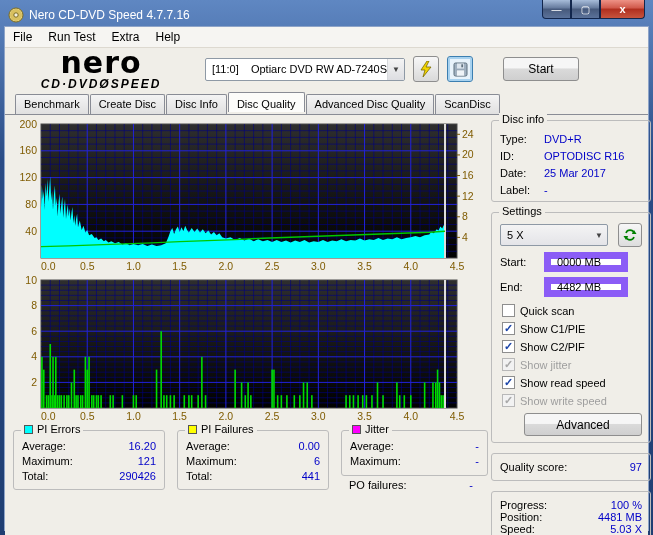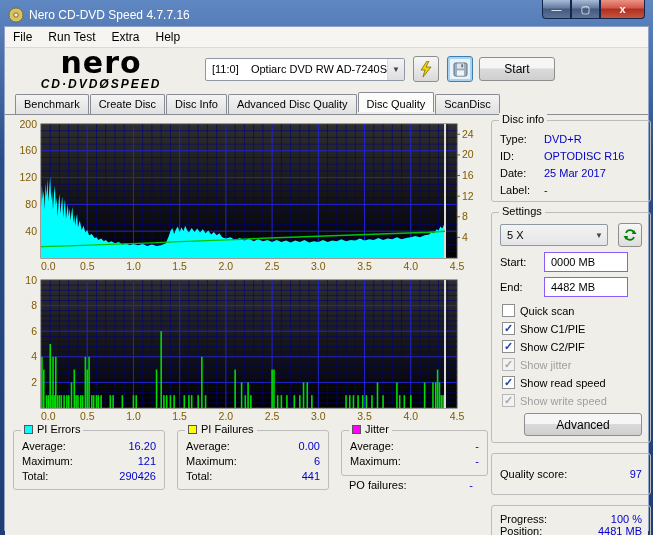--- a/index.html
+++ b/index.html
@@ -31,21 +31,21 @@
     display:flex; align-items:center; font-size:11px; margin-left:14px; }
   .combo .ctext{ flex:1; padding-left:6px; white-space:pre; overflow:hidden; }
   .combo .carr{ width:17px; height:100%; display:flex;align-items:center;justify-content:center;
     font-size:8px; color:#444; border-left:1px solid #D5D8DB; background:linear-gradient(#F4F4F4,#DDDEE2);}
   .iconbtn{ width:26px; height:26px; border:1px solid #8E8E8E; border-radius:3px; margin-left:8px;
     background:linear-gradient(#F7F7F7,#D9D9D9); display:flex; align-items:center; justify-content:center; }
   .iconbtn.focus{ border:1px solid #3C7FB1; box-shadow:0 0 0 2px #A8D2EF inset; background:#E8F3FB;}
   .btn{ height:24px; border:1px solid #8E8E8E; border-radius:3px;
     background:linear-gradient(#F6F6F6 45%,#DADADA 50%,#CFCFCF); font-size:12px;
     display:flex; align-items:center; justify-content:center; color:#000; }
-  .btn.big{ width:76px; margin-left:6px; }
+  .btn.big{ width:76px; margin-left:30px; }
   .tabstrip{ display:flex; padding:4px 8px 0 10px; height:24px; }
   .tab{ font-size:11px; padding:3px 8px 2px 8px; background:linear-gradient(#F4F4F4,#E0E0E0);
     border:1px solid #898C95; border-bottom:none; border-radius:2px 2px 0 0; margin-right:1px; color:#000;}
   .tab.active{ background:#FCFCFA; position:relative; top:-2px; padding-top:5px; z-index:2; }
   .page{ flex:1; border-top:1px solid #898C95; background:#F0EEE8; padding:5px 6px 4px 8px;
     display:flex; }
   .charts{ width:472px; display:flex; flex-direction:column; }
   .statsrow{ display:flex; margin-top:4px; }
   .group{ position:relative; border:1px solid #BCBCBC; border-radius:3px; }
   .glabel{ position:absolute; top:-8px; left:7px; background:#F0EEE8; padding:0 3px; font-size:11px;
@@ -59,21 +59,21 @@
   .statbox.jitter{ width:147px; height:46px; margin-right:0; }
   .porow{ display:flex; font-size:11px; margin-top:3px; padding:0 8px; }
   .porow .sl{flex:1;} .porow .sv{color:#0000C8;}
   .rpanel{ flex:1; margin-left:8px; display:flex; flex-direction:column; font-size:11px; }
   .rgroup{ position:relative; border:1px solid #BCBCBC; border-radius:3px; padding:10px 8px 6px 8px; margin-bottom:10px;}
   .irow{ display:flex; line-height:17px; }
   .irow .il{ width:44px; color:#000; }
   .irow .iv{ color:#0000C8;text-align:center; }
   .setrow{ display:flex; align-items:center; margin-bottom:5px; }
   .setrow .il{ width:44px; }
-  .field{ width:84px; height:20px; background:#fff; border:1px solid #8b5cf6;
+  .field{ width:84px; height:20px; background:#fff; border:7px solid #8b5cf6;
     font-size:11px; display:flex; align-items:center; padding-left:6px; color:#000; }
   .speedcombo{ width:108px; height:22px; background:linear-gradient(#F4F4F4,#E4E4E8); border:1px solid #8E99A5;
     border-radius:2px; display:flex; align-items:center; }
   .speedcombo .ctext{ flex:1; padding-left:6px; }
   .speedcombo .carr{ width:16px; font-size:8px; color:#444; text-align:center;}
   .refreshbtn{ width:24px; height:24px; margin-left:10px; border:1px solid #8E8E8E; border-radius:3px;
     background:linear-gradient(#F7F7F7,#DDD); display:flex; align-items:center; justify-content:center; }
   .checkrow{ display:flex; align-items:center; height:17px; margin:0 0 1px 2px; }
   .cb{ width:13px; height:13px; border:1px solid #8E8E8E; background:#fff; margin-right:5px;
     font-size:11px; line-height:11px; text-align:center; color:#1C45A8; font-weight:bold;}
@@ -130,22 +130,22 @@
           <rect x="8.3" y="2.3" width="1.8" height="3" fill="#5F707E"></rect>
           <rect x="3.5" y="8" width="8" height="6" fill="#EEF3F7" stroke="#8A99A8" stroke-width="0.6"></rect>
         </svg>
       </div>
       <div class="btn big">Start</div>
     </div>
     <div class="tabstrip" id="tabstrip">
         <div class="tab">Benchmark</div>
         <div class="tab">Create Disc</div>
         <div class="tab">Disc Info</div>
+        <div class="tab active">Disc Quality</div>
         <div class="tab">Advanced Disc Quality</div>
-        <div class="tab active">Disc Quality</div>
         <div class="tab">ScanDisc</div>
       </div>
     <div class="page">
       <div class="charts">
         <svg id="chart-top" width="470" height="156">
             <defs>
               <linearGradient id="chart-top-bg" x1="0" y1="0" x2="0" y2="1">
                 <stop offset="0%" stop-color="#2E2E2E"></stop>
                 <stop offset="100%" stop-color="#000000"></stop>
               </linearGradient>
@@ -536,21 +536,21 @@
                 <span class="cb">✓</span>
                 <span class="cbl">Show read speed</span>
               </div>
               <div class="checkrow dis">
                 <span class="cb dis">✓</span>
                 <span class="cbl">Show write speed</span>
               </div>
             </div>
           <div class="btn advbtn">Advanced</div>
         </div>
-        <div class="rgroup" style="padding:14px 8px;">
+        <div class="rgroup" style="padding:7px 8px;">
           <div class="qrow">
             <span class="ql">Quality score:</span>
             <span class="qv">97</span>
           </div>
         </div>
         <div class="rgroup" style="padding:7px 8px; margin-bottom:0;">
           <div id="progressrows">
               <div class="qrow">
                 <span class="ql">Progress:</span>
                 <span class="qv">100 %</span>

